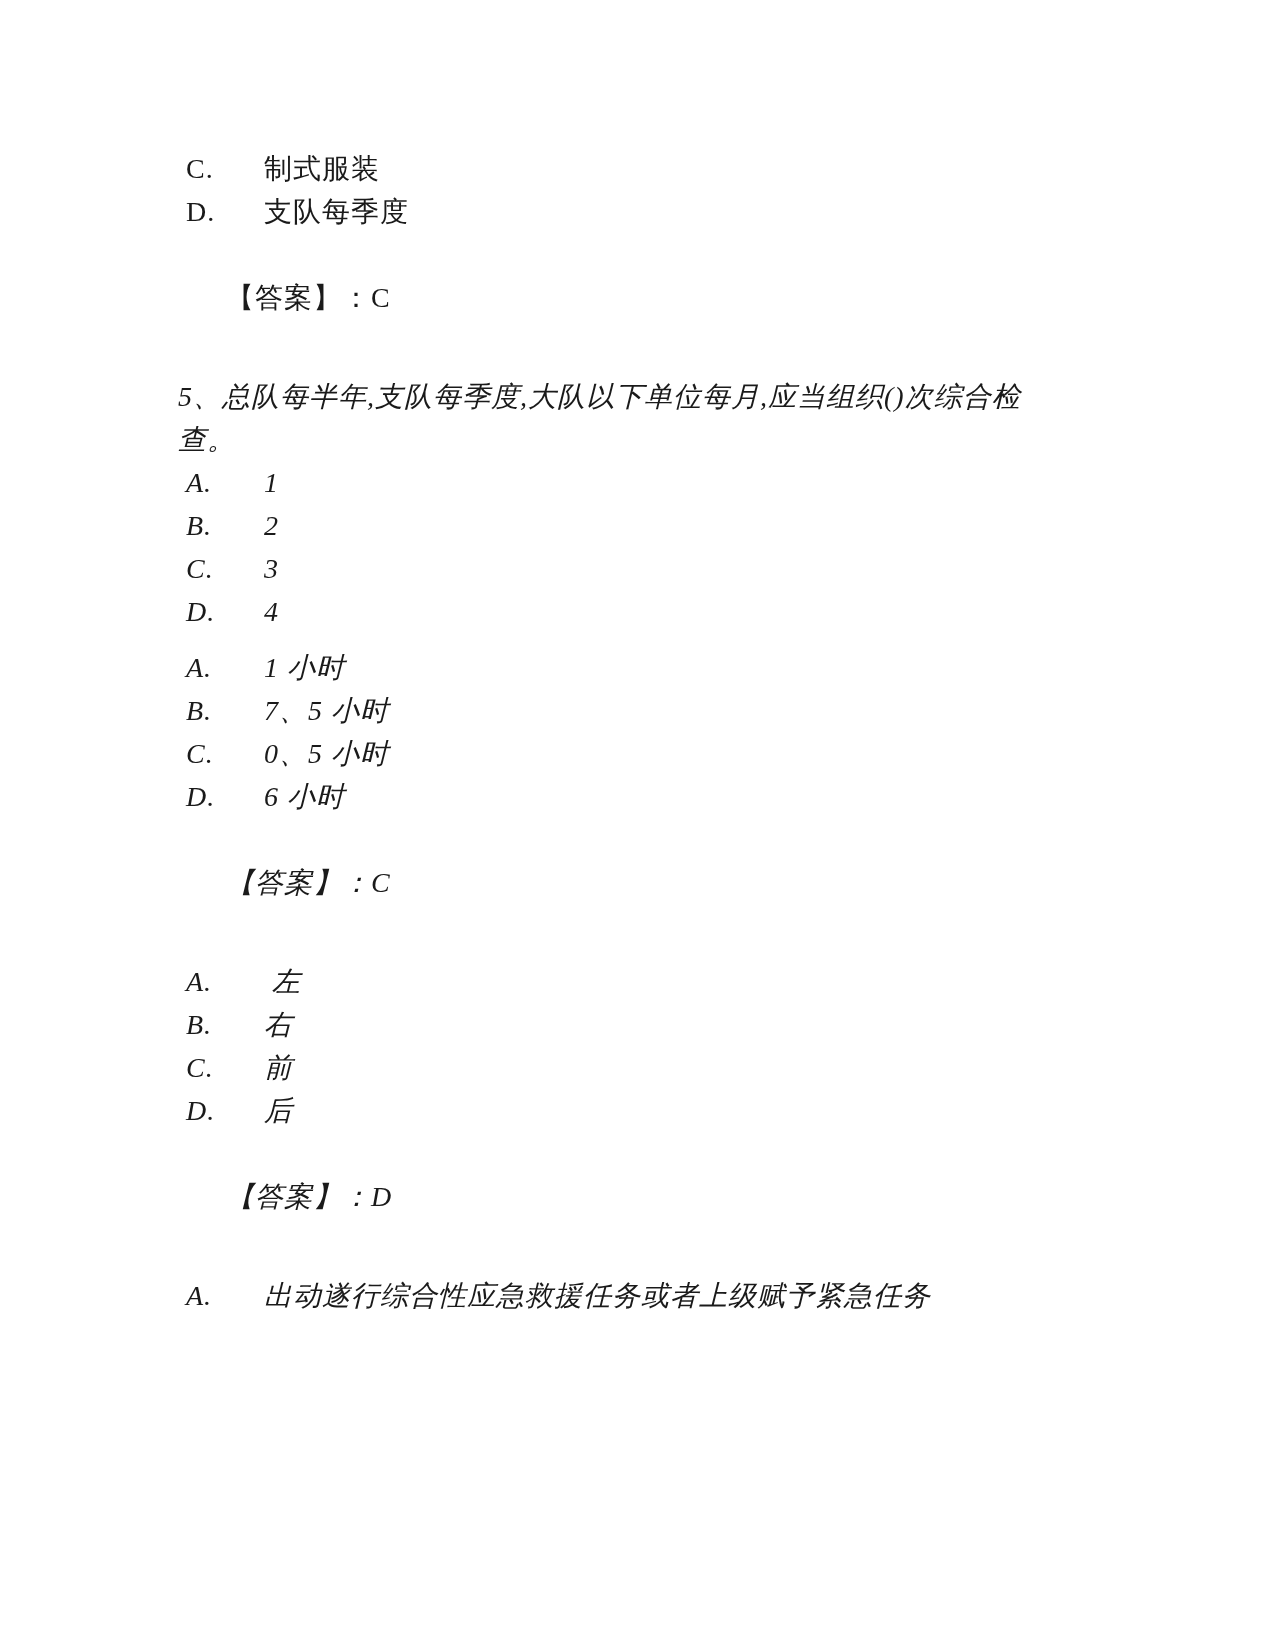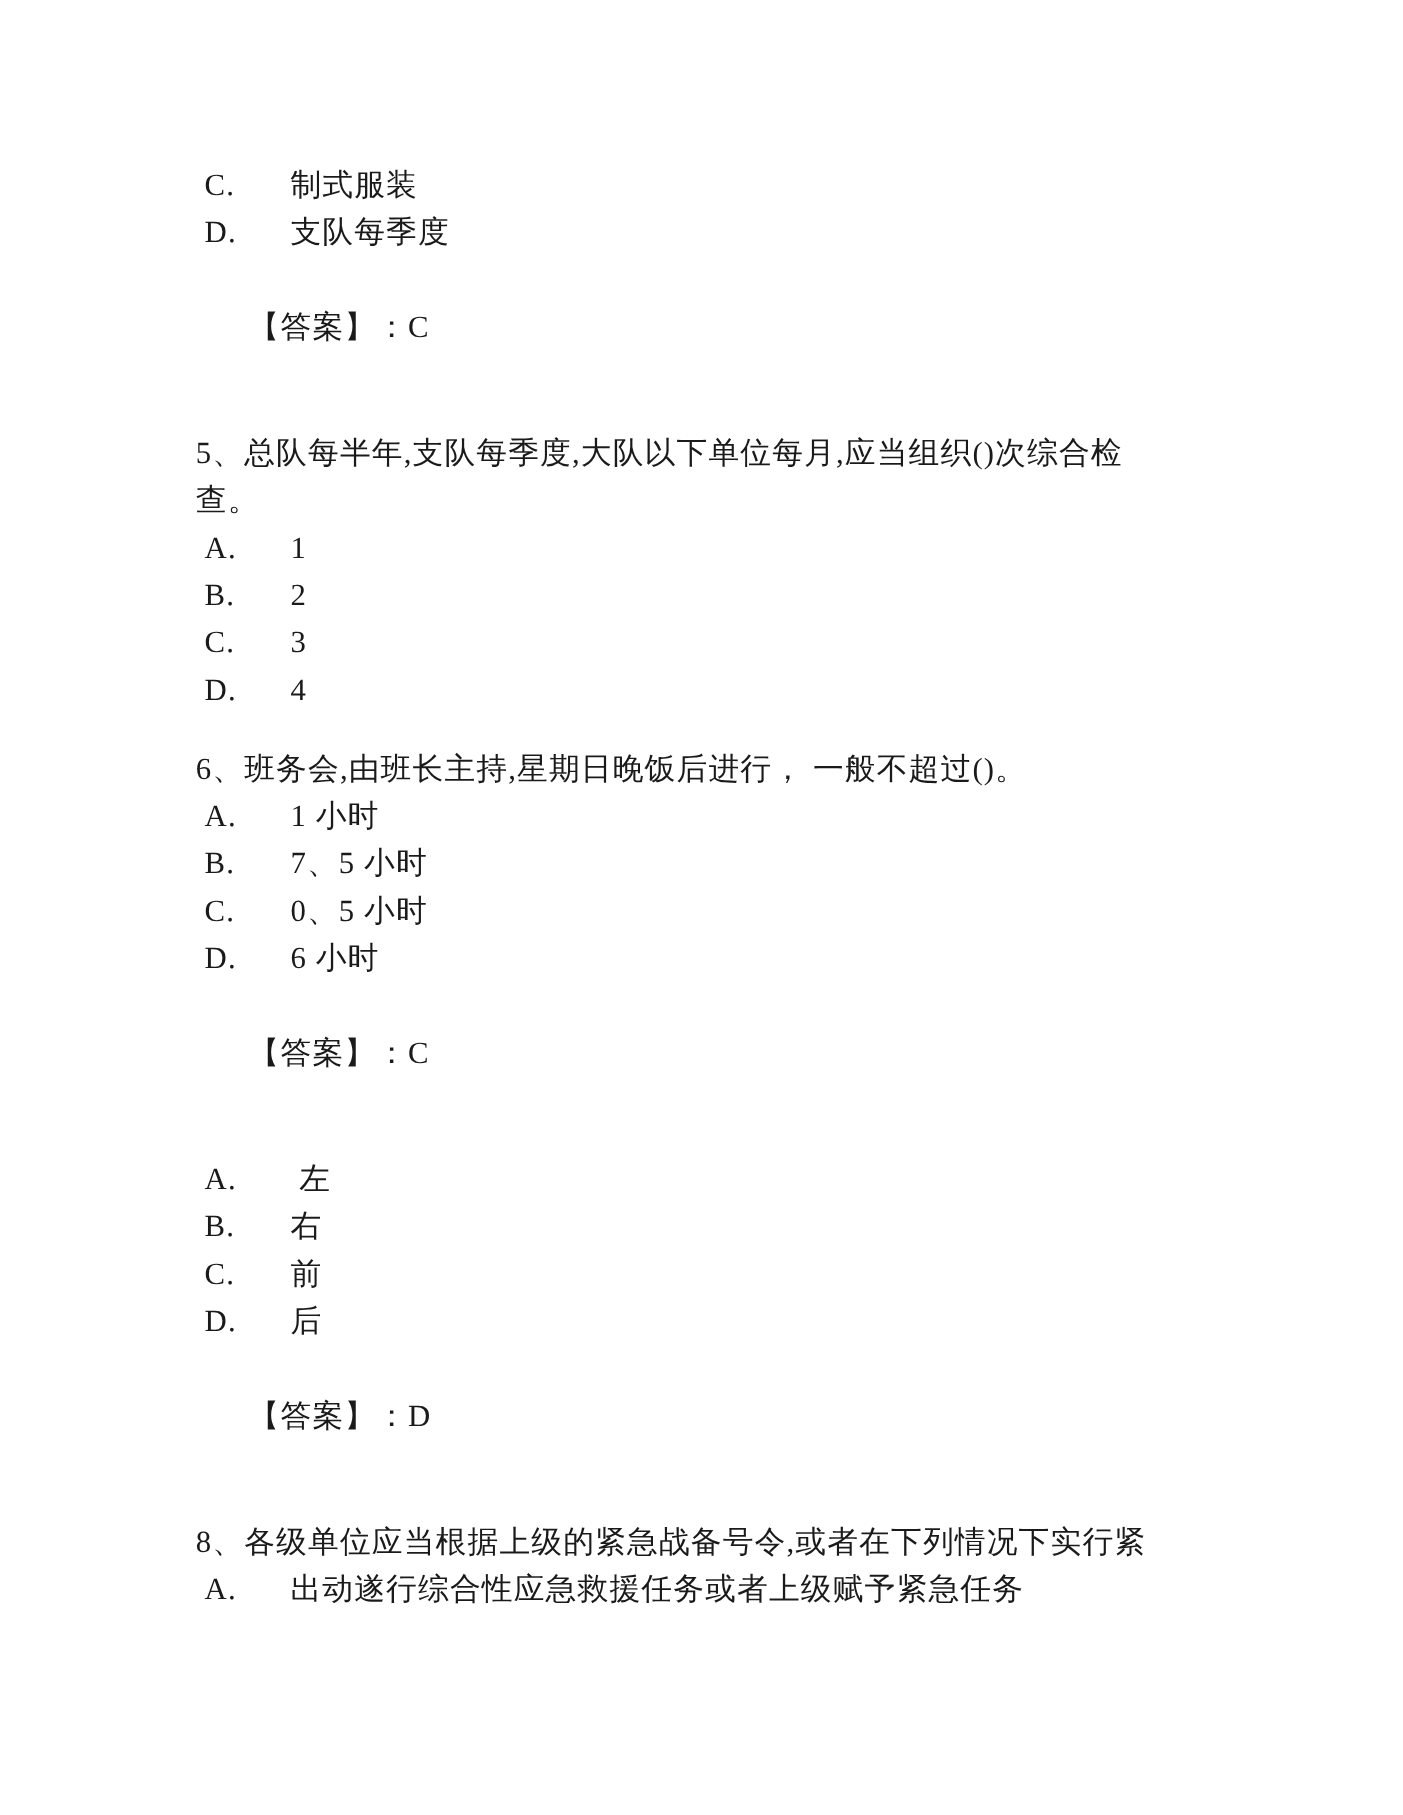--- a/index.html
+++ b/index.html
@@ -10,21 +10,21 @@
     background: #ffffff;
     box-sizing: border-box;
     padding: 147px 80px 0 178px;
     font-family: "Liberation Serif", "DejaVu Serif", serif;
     font-size: 28px;
     letter-spacing: 1px;
     color: #1a1a1a;
     overflow: hidden;
   }
   .question-block { margin: 0; }
-  .question-block + .question-block { margin-top: 29px; }
+  .question-block + .question-block { margin-top: 13px; font-style: italic; }
   .q-line {
     line-height: 43px;
     white-space: pre;
   }
   .option-row {
     display: flex;
     margin-left: 8px;
     line-height: 43px;
   }
   .opt-letter { flex: 0 0 78px; width: 78px; }
@@ -65,21 +65,20 @@
       <span class="opt-letter">C.</span>
       <span class="opt-text">3</span>
     </div>
     <div class="option-row">
       <span class="opt-letter">D.</span>
       <span class="opt-text">4</span>
     </div>
   </section>
 
   <section class="question-block">
-    <div class="q-line">6、班务会,由班长主持,星期日晚饭后进行， 一般不超过()。</div>
     <div class="option-row">
       <span class="opt-letter">A.</span>
       <span class="opt-text">1 小时</span>
     </div>
     <div class="option-row">
       <span class="opt-letter">B.</span>
       <span class="opt-text">7、5 小时</span>
     </div>
     <div class="option-row">
       <span class="opt-letter">C.</span>
@@ -110,21 +109,20 @@
     <div class="option-row">
       <span class="opt-letter">D.</span>
       <span class="opt-text">后</span>
     </div>
     <div class="answer-row">
       <span>【答案】：</span><span>D</span>
     </div>
   </section>
 
   <section class="question-block">
-    <div class="q-line">8、各级单位应当根据上级的紧急战备号令,或者在下列情况下实行紧</div>
     <div class="option-row">
       <span class="opt-letter">A.</span>
       <span class="opt-text">出动遂行综合性应急救援任务或者上级赋予紧急任务</span>
     </div>
 
   </section>
 
 </div>
 
 </body></html>

